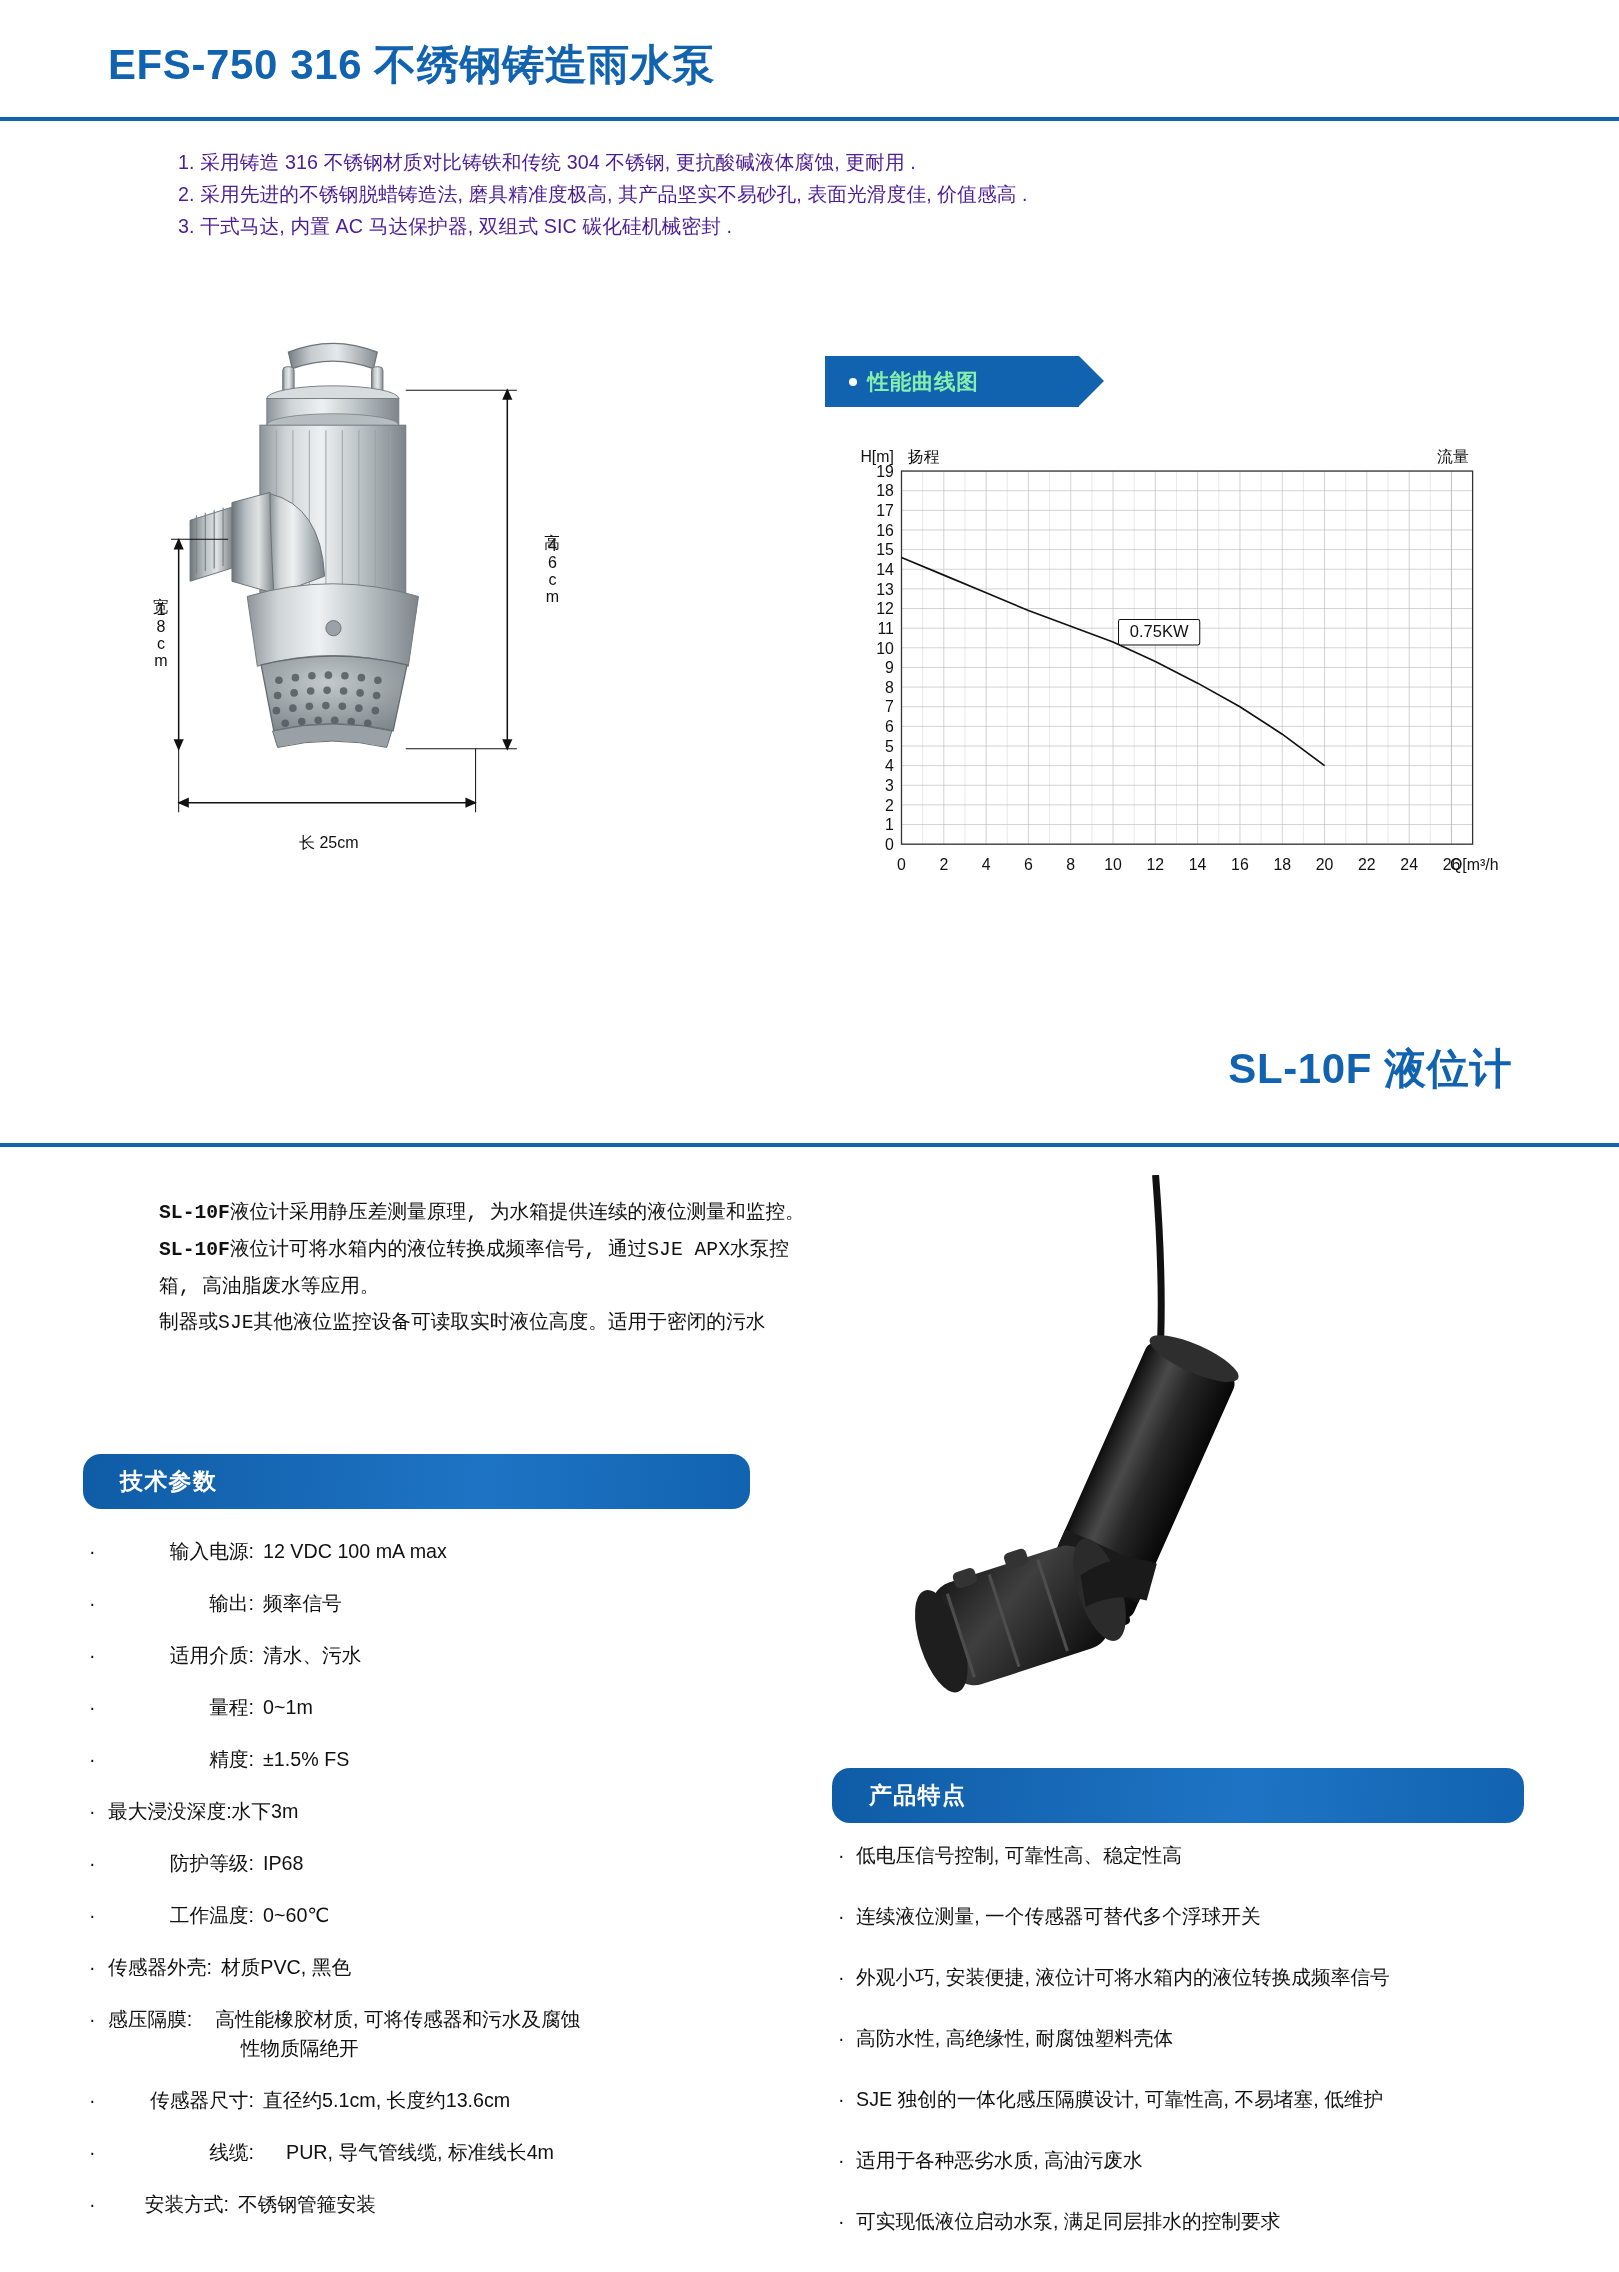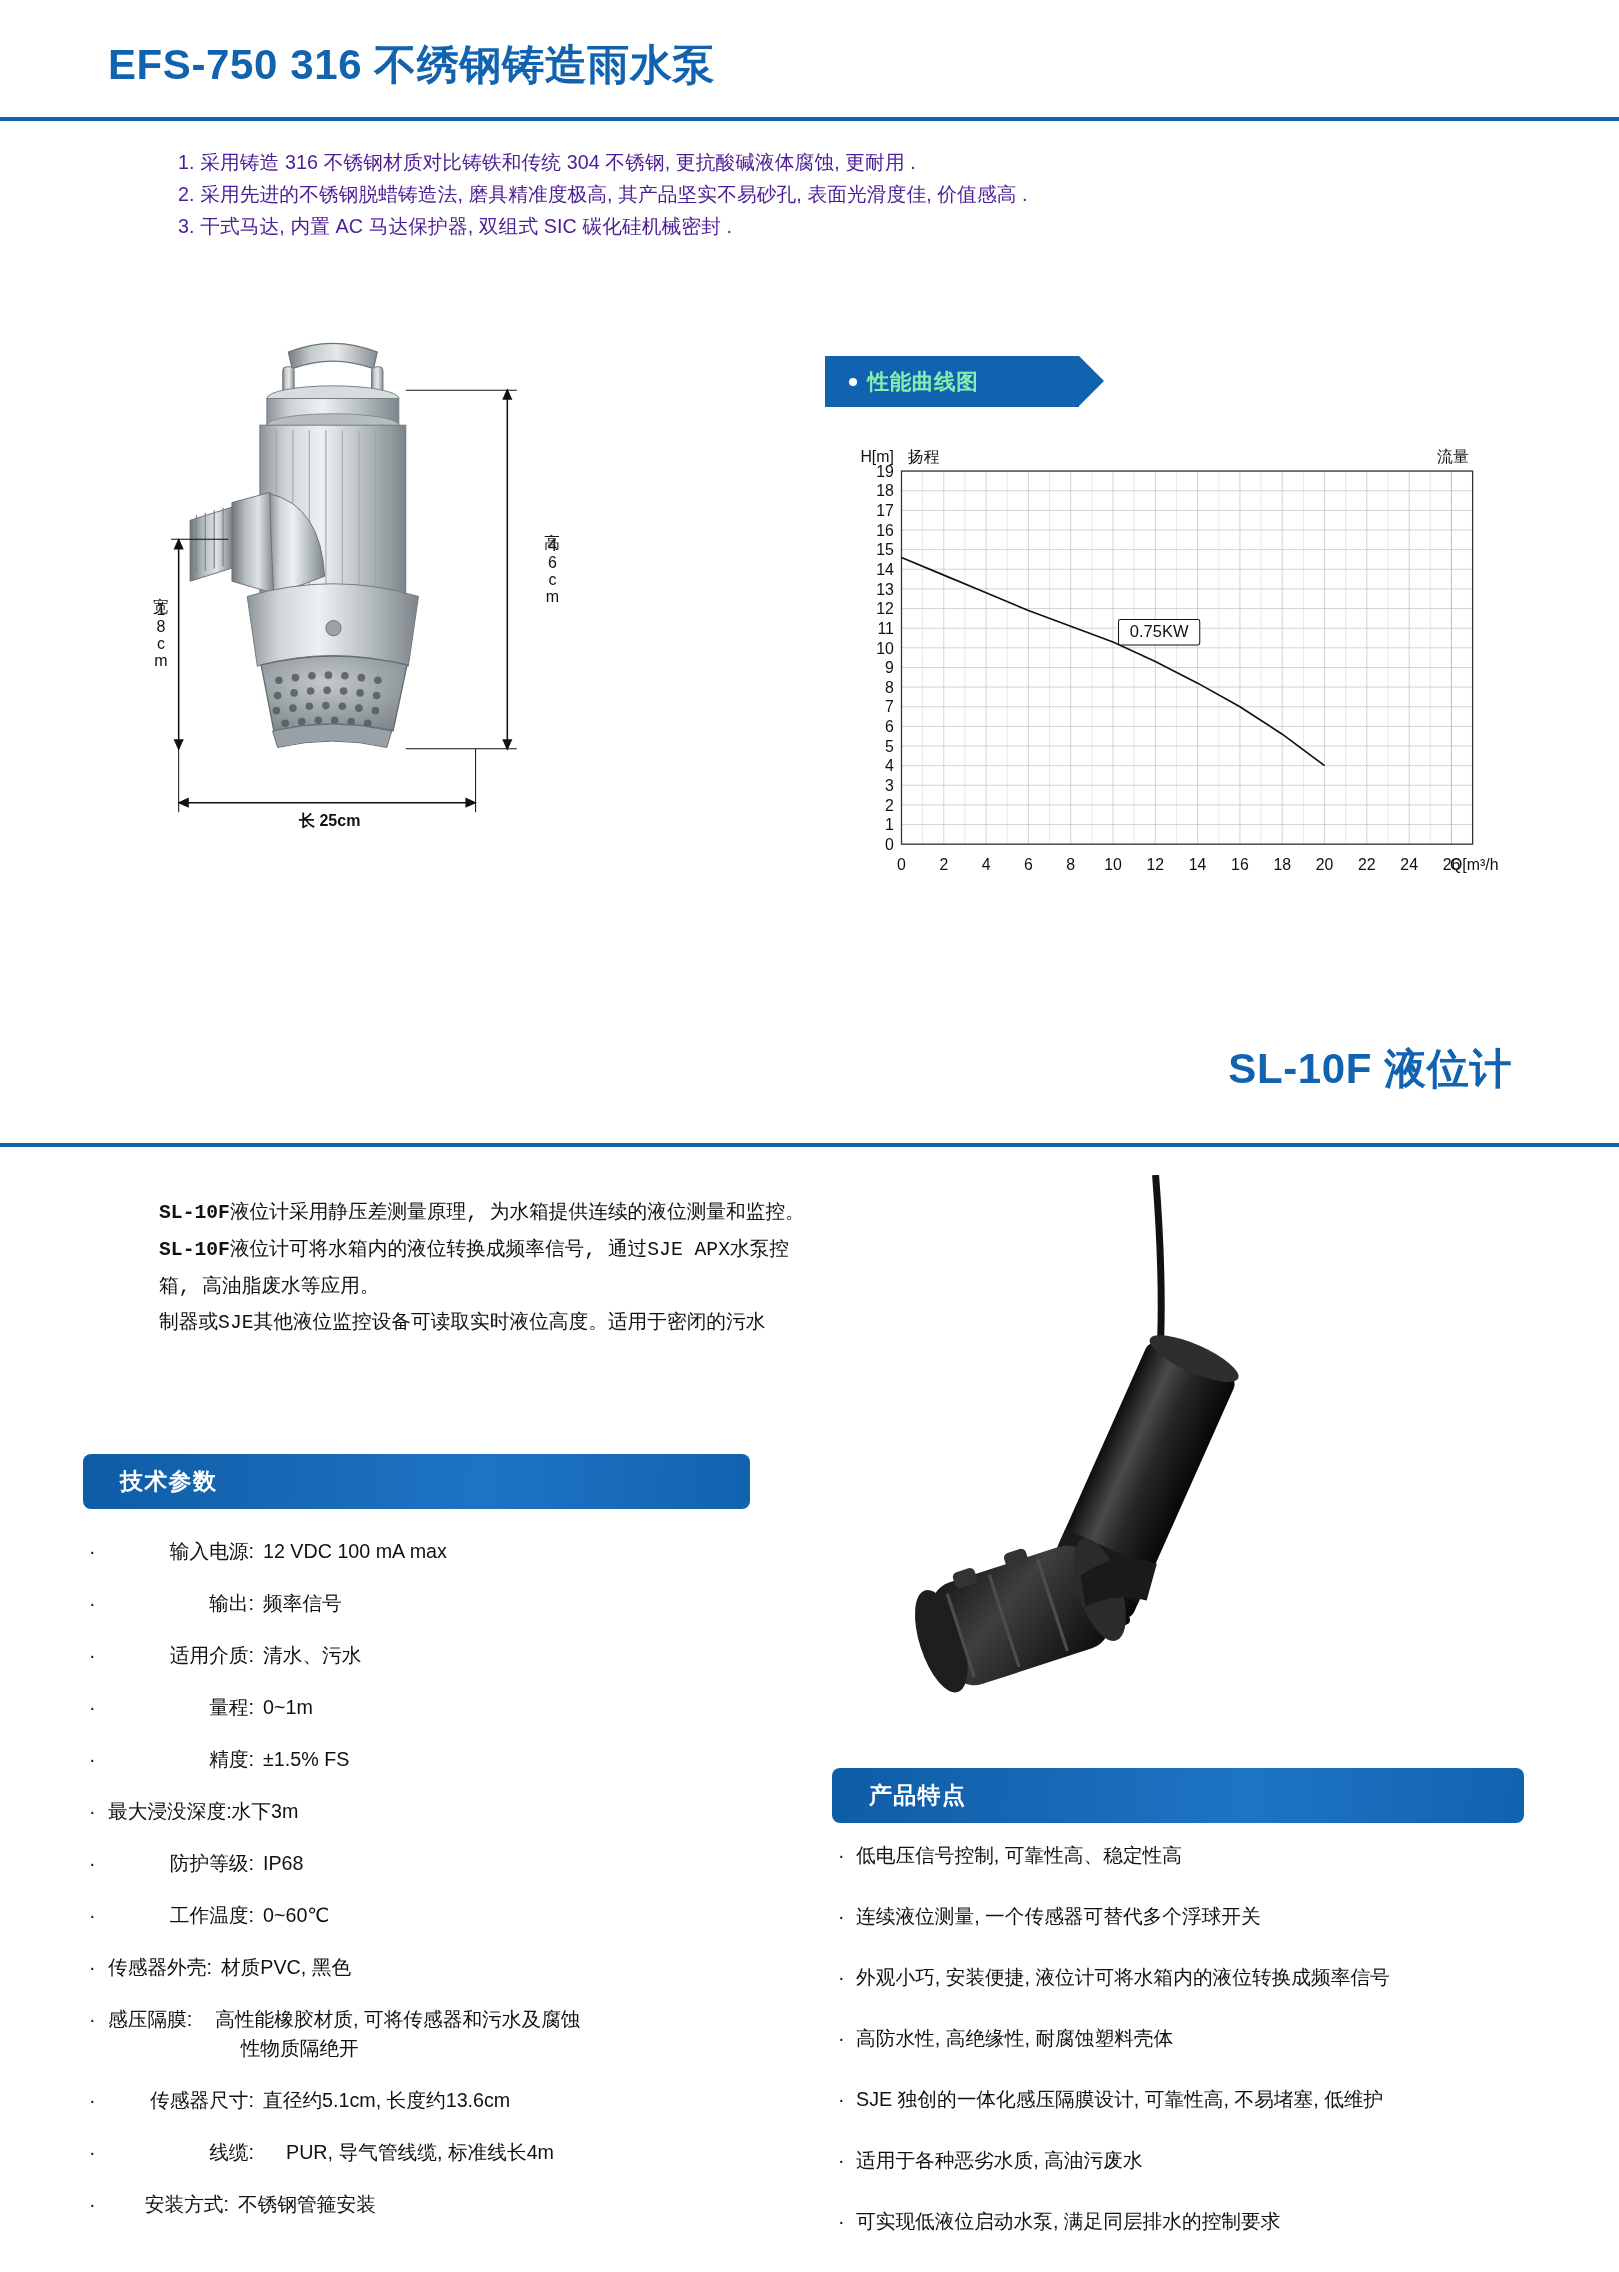--- a/index.html
+++ b/index.html
@@ -59,21 +59,21 @@
     font-size:42px;font-weight:bold;color:#1163b0;letter-spacing:0.6px;
   }
   .rule2{position:absolute;left:0;top:1143px;width:1620px;height:4.4px;background:#1163b0;}
 
   .intro{position:absolute;left:159px;top:1197px;width:705px;}
   .intro p{margin:0 0 3.8px 0;font-size:19.7px;line-height:33px;color:#111;font-family:Liberation Mono, monospace;}
   .intro b{font-weight:bold;}
 
   
   .pill{
-    position:absolute;height:55px;border-radius:8px;
+    position:absolute;height:55px;border-radius:18px;
     background:#1163b0;color:#fff;font-size:23px;font-weight:bold;
     line-height:55px;padding-left:37px;box-sizing:border-box;letter-spacing:1.3px;
     background-image:linear-gradient(95deg,#0f5ca6 0%,#1e74c4 60%,#1163b0 100%);
   }
   #tech-pill{left:83px;top:1454px;width:667px;}
   #feat-pill{left:832px;top:1768px;width:692px;}
 
   
   .specs{position:absolute;left:89px;top:1537px;width:756px;}
   .spec-row{
@@ -227,21 +227,21 @@
         <line x1="42" y1="745" x2="510" y2="745"></line>
         <path d="M58 737 l-18 8 l18 8" fill="#111" stroke="none"></path>
         <path d="M494 737 l18 8 l-18 8" fill="#111" stroke="none"></path>
         <line x1="42" y1="660" x2="42" y2="760" stroke-width="1.6"></line>
         <line x1="510" y1="660" x2="510" y2="760" stroke-width="1.6"></line>
       </g>
     </svg>
 
     <div class="dim-label vert-label" style="left:389px;top:190px;">高 46cm</div>
     <div class="dim-label vert-label" style="left:-2.5px;top:254px;">宽 18cm</div>
-    <div class="dim-label" style="left:147px;top:481px;font-weight:bold;">长 25cm</div>
+    <div class="dim-label" style="left:147px;top:503px;">长 25cm</div>
   </div>
 
   <div class="curve-badge">
     <span class="badge-dot"></span><span>性能曲线图</span>
   </div>
 
   <div class="chartbox">
     <svg id="chart-svg" width="679" height="457" viewBox="0 0 1070 720">
         <line x1="130" y1="52" x2="130" y2="640" stroke="#b9b9b9" stroke-width="1"></line>
         <line x1="163.33333333333331" y1="52" x2="163.33333333333331" y2="640" stroke="#dcdcdc" stroke-width="1"></line>

